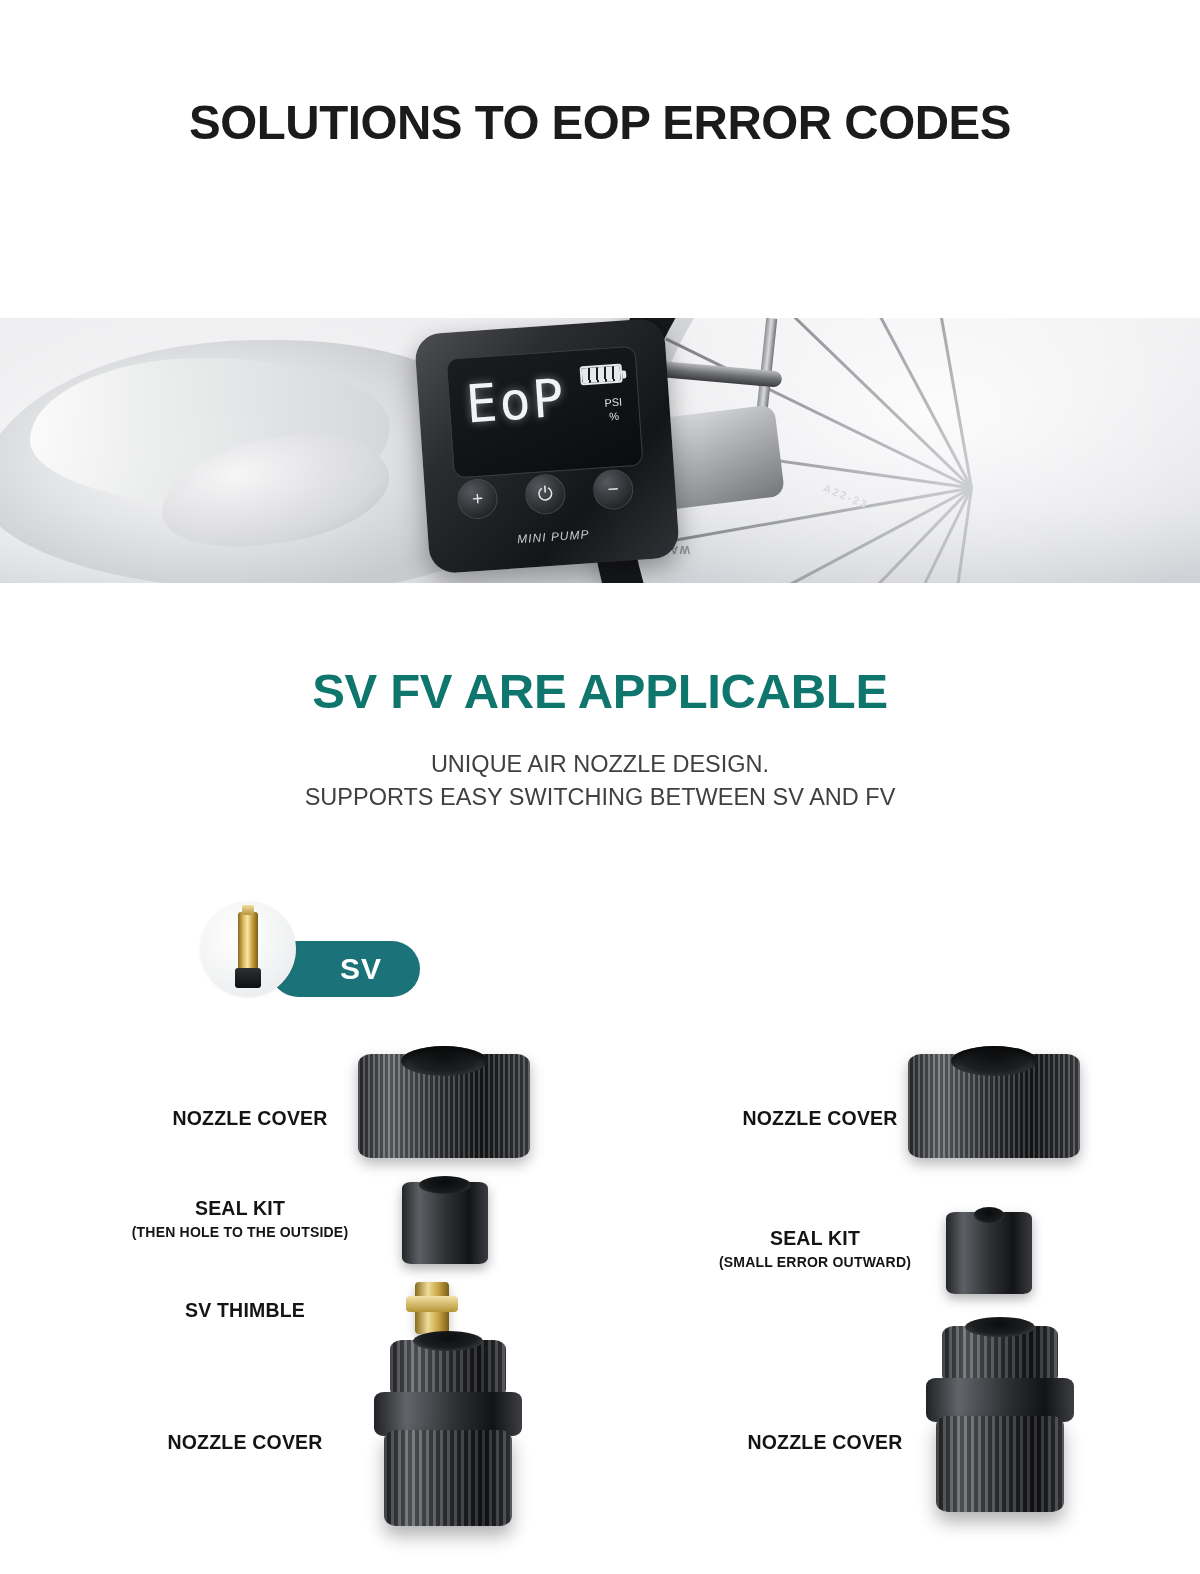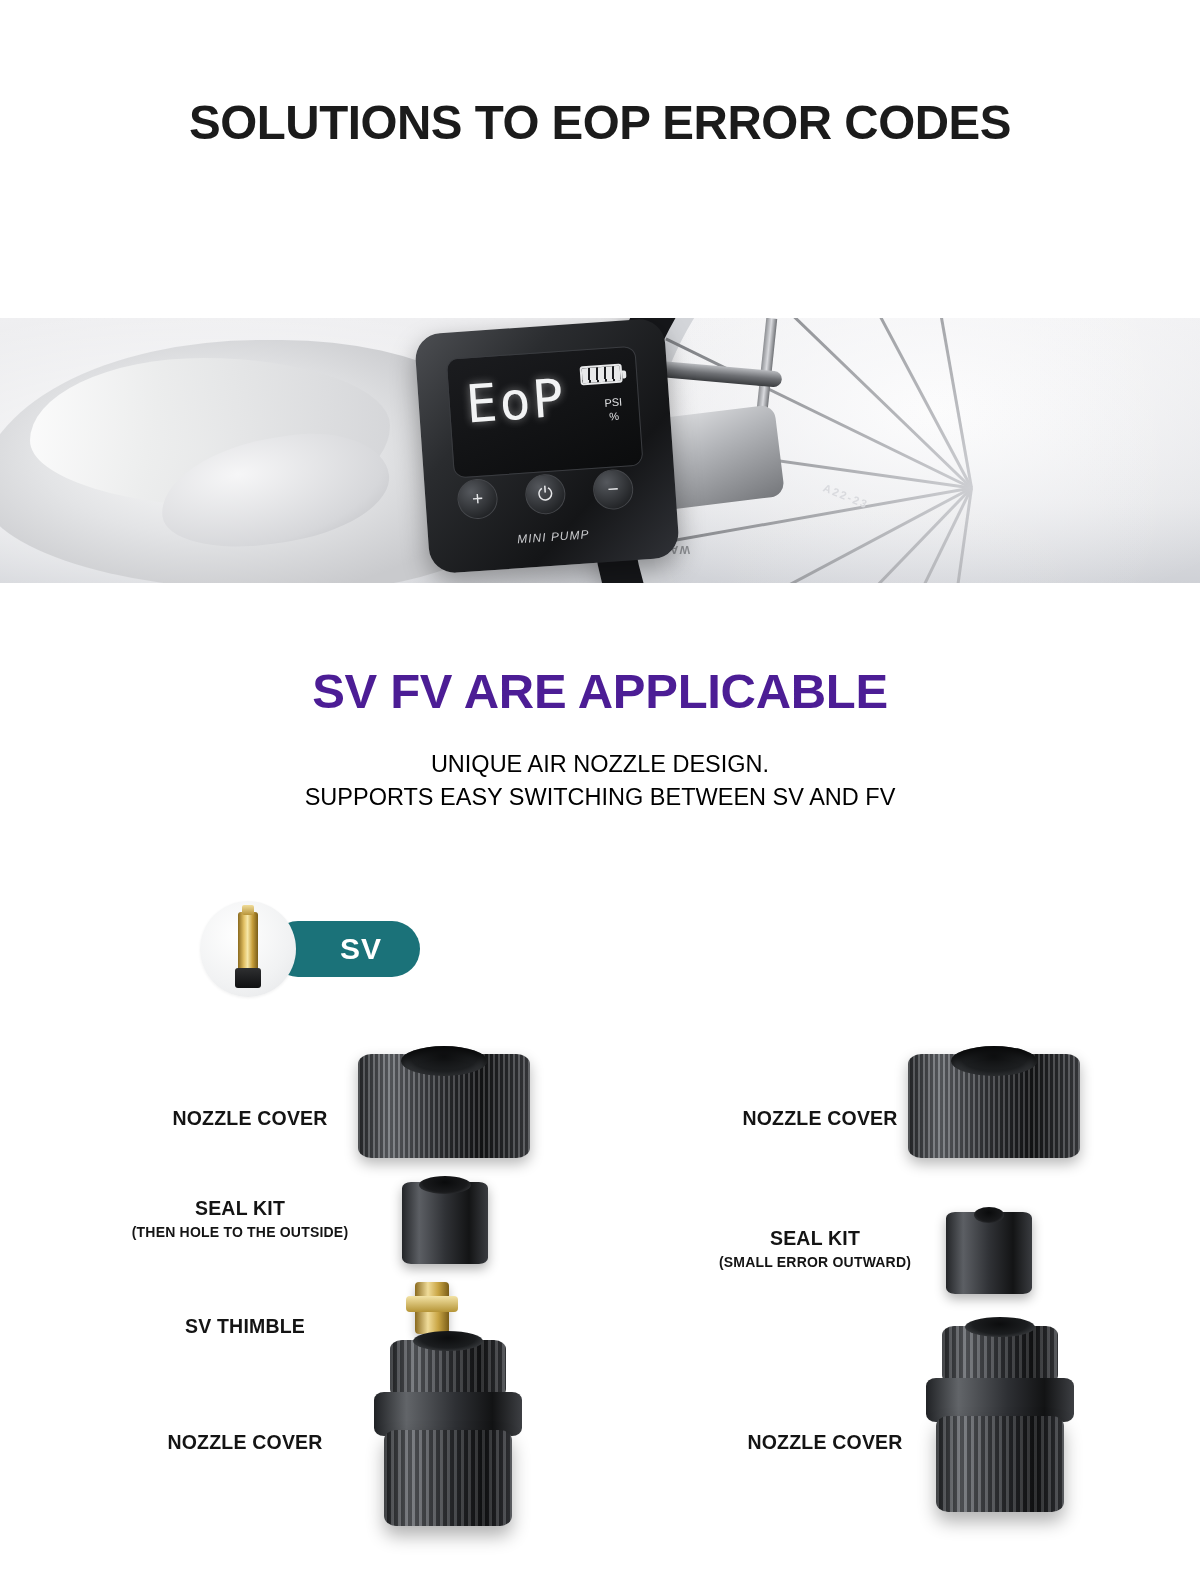--- a/index.html
+++ b/index.html
@@ -151,34 +151,34 @@
   .rim-text.t1{ right:430px; top:140px; transform: rotate(16deg); }
   .rim-text.t2{ right:330px; top:172px; transform: rotate(22deg); }
   .rim-text.t3{ right:510px; top:226px; transform: rotate(180deg); color:#8f9195; }
 
   
   .sec2 { position:absolute; top:583px; left:0; width:1200px; text-align:center; }
   .title-teal{
     margin-top: 84px;
     font-size: 49px;
     font-weight: 700;
-    color: #4c1d95;
+    color: #0f766e;
     letter-spacing:-0.3px;
     line-height:1;
   }
   .subtitle-teal{
     margin-top: 32px;
     font-size: 23.5px;
-    color:#000000;
+    color:#404040;
     line-height:1.42;
   }
 
   
   .badge-row{ position:absolute; top:318px; left:0; width:1200px; height:110px; }
-  .badge{ position:absolute; display:flex; align-items:center; }
+  .badge{ position:absolute; display:flex; align-items:flex-end; }
   .badge.sv{ left:200px; top:0; }
   .badge.fv{ left:770px; top:0; }
   .badge-circle{
     width:96px; height:96px; border-radius:50%;
     background: radial-gradient(circle at 40% 35%, #ffffff 0%, #f1f2f3 60%, #e4e5e7 100%);
     position:relative; z-index:2; box-shadow: 0 1px 3px rgba(0,0,0,.06);
     display:flex; align-items:center; justify-content:center;
   }
   .pill{
     margin-left:-26px;
@@ -373,21 +373,21 @@
       </div>
 
       <div class="plabel" style="left:95px; top:166px; width:290px;">
         <span>SEAL KIT</span>
         <span class="sub">(THEN HOLE TO THE OUTSIDE)</span>
       </div>
       <div class="part ring" style="left:402px; top:152px; width:86px; height:82px;">
         <div class="hole" style="width:52px;height:18px;top:-6px;"></div>
       </div>
 
-      <div class="plabel" style="left:110px; top:284px; width:270px;">
+      <div class="plabel" style="left:110px; top:268px; width:270px;">
         <span>SV THIMBLE</span>
       </div>
       <div class="part thimble" style="left:415px; top:252px;"></div>
 
       <div class="plabel" style="left:110px; top:400px; width:270px;">
         <span>NOZZLE COVER</span>
       </div>
       <div class="part nozzle" style="left:368px; top:310px;">
         <div class="nz-top">
             <div class="hole"></div>

